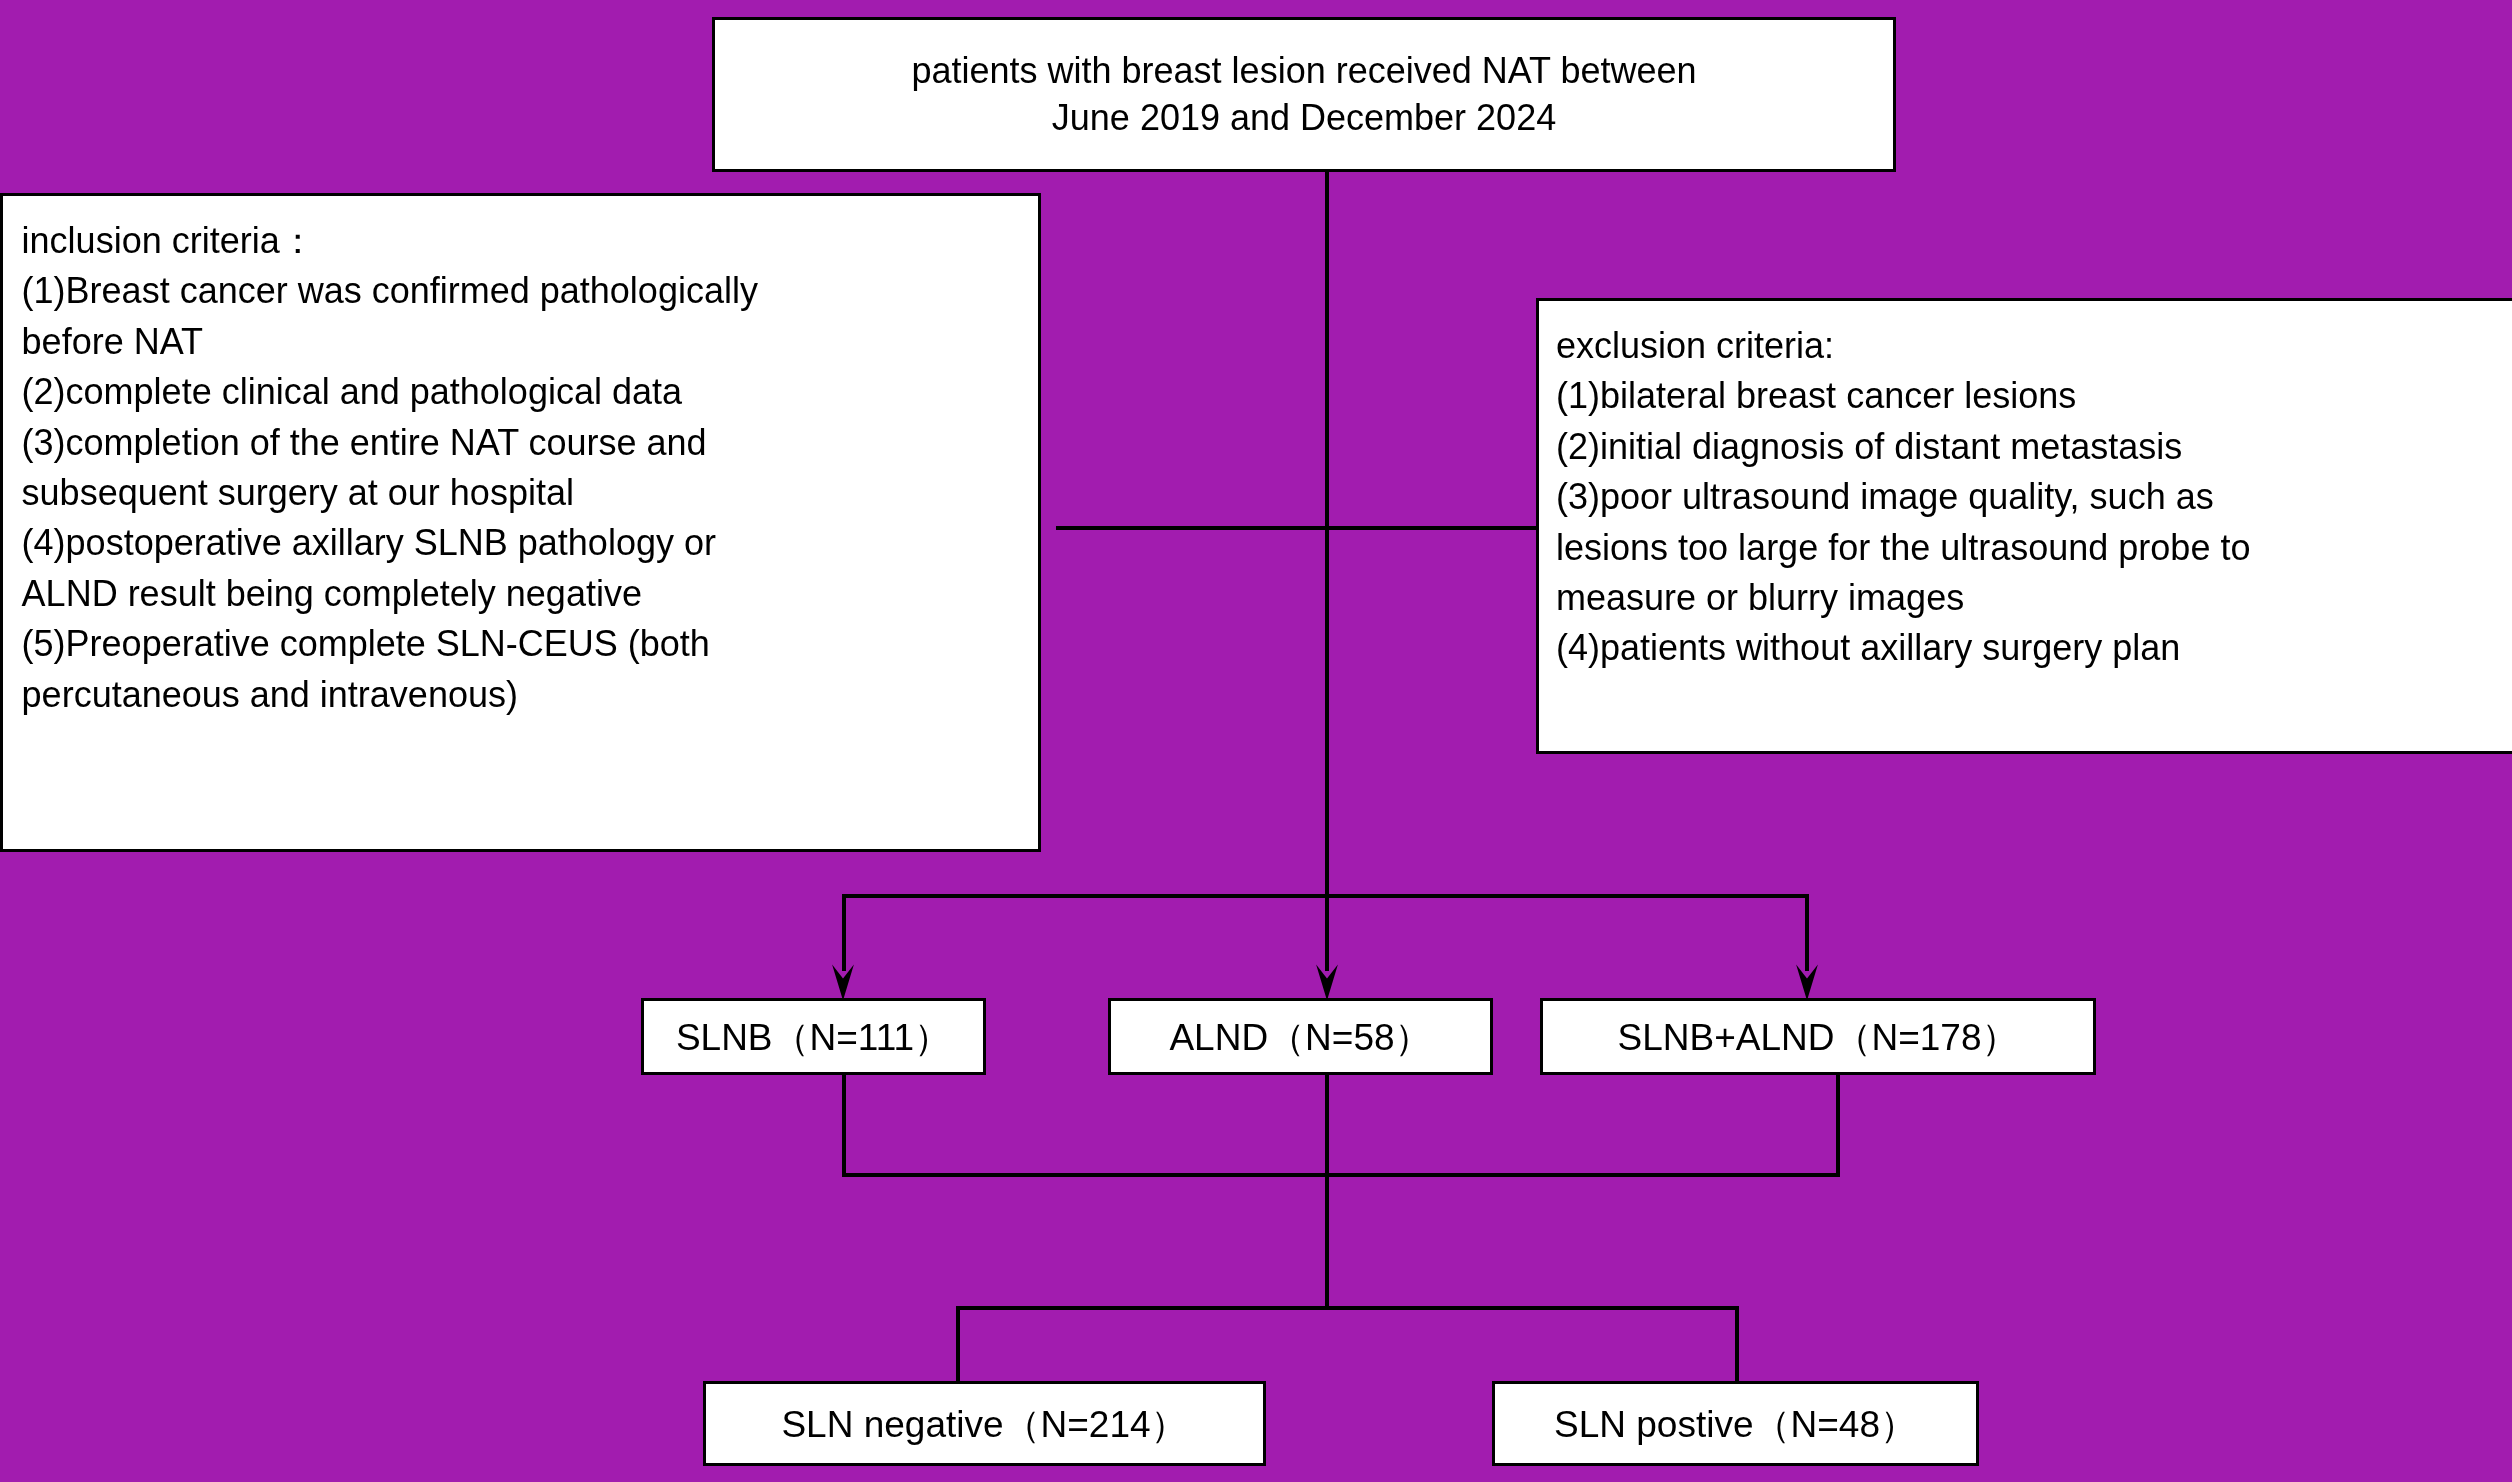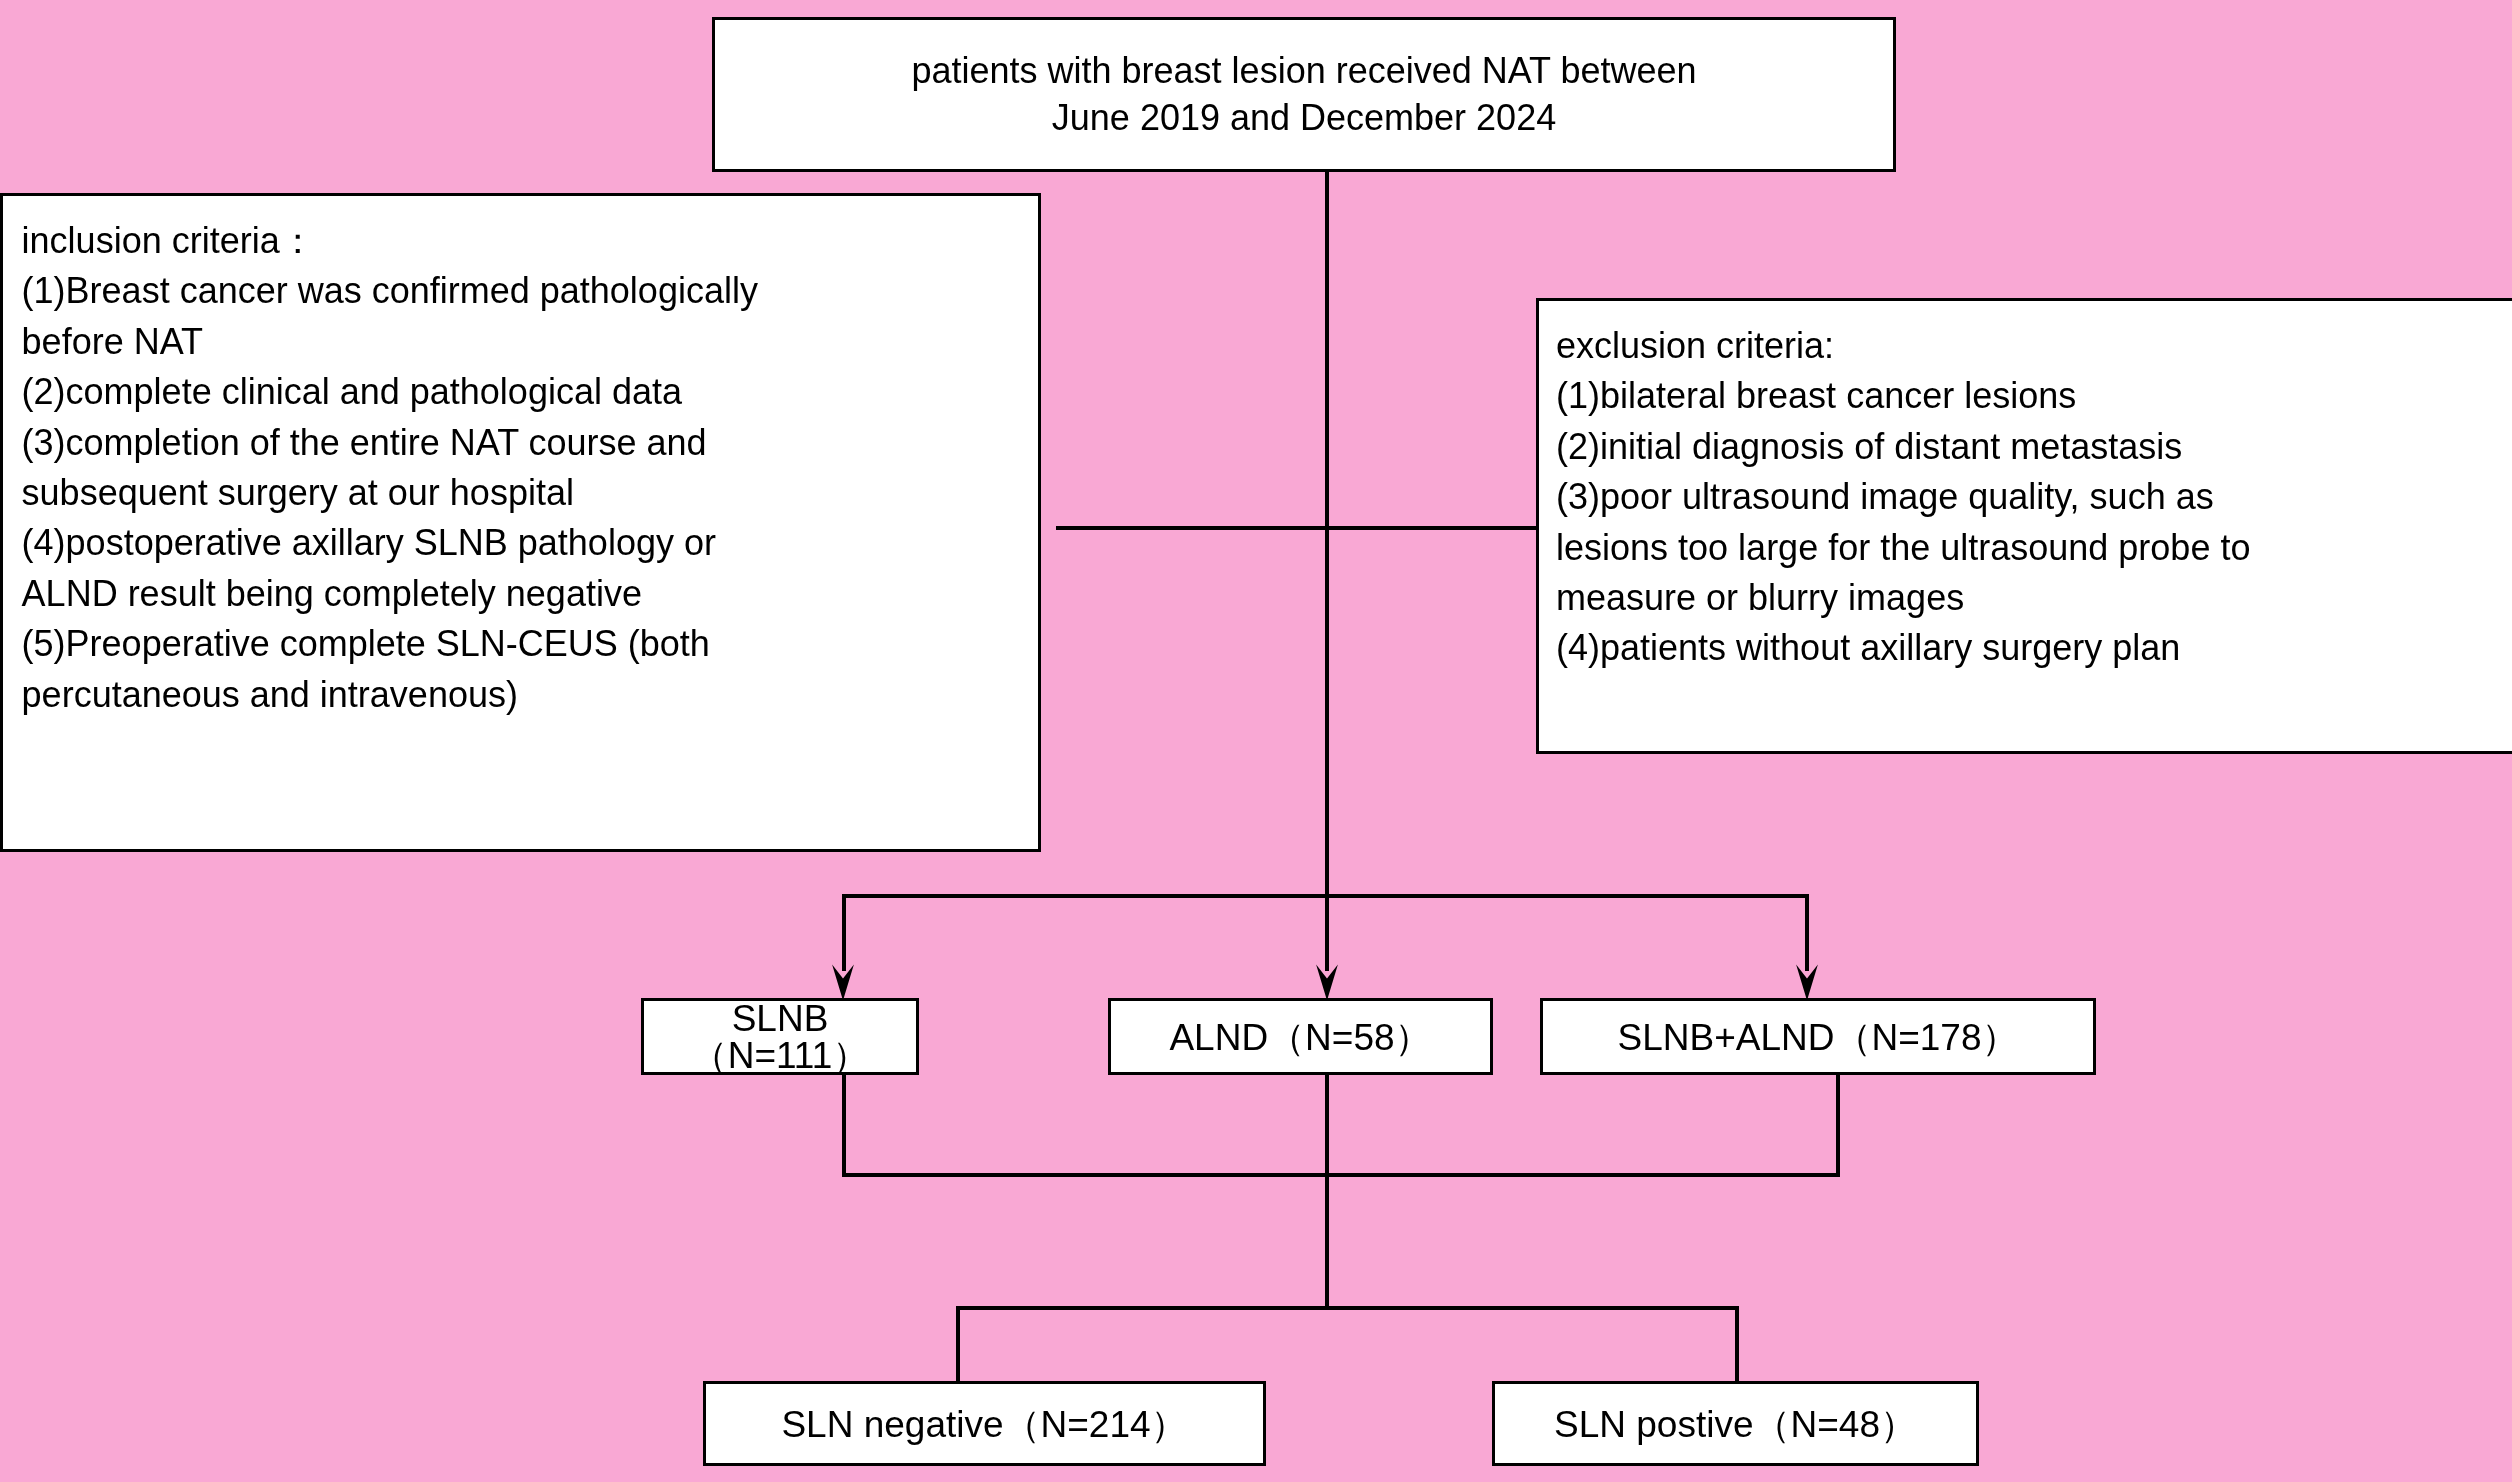--- a/index.html
+++ b/index.html
@@ -4,21 +4,21 @@
 <style>
   html,body{margin:0;padding:0;background:#ffffff;}
   body{
     font-family:"Liberation Sans","DejaVu Sans",sans-serif;
     color:#000000;
   }
   #canvas{
     position:relative;
     width:2512px;
     height:1482px;
-    background:#f9a8d4;
+    background:#a21caf;
     overflow:hidden;
   }
   .box{
     position:absolute;
     box-sizing:border-box;
     border:3.1px solid #000000;
     background:#ffffff;
     z-index:5;
   }
   .box-text{
@@ -67,21 +67,21 @@
     top:998px; height:77px;
   }
   .node-mid .box-text{
     position:absolute;
     left:0; right:0; top:50%;
     transform:translateY(-50%);
     text-align:center;
     font-size:37px;
     line-height:1;
   }
-  #node-slnb{ left:641px;  width:278px; }
+  #node-slnb{ left:641px;  width:345px; }
   #node-alnd{ left:1108px; width:385px; }
   #node-both{ left:1540px; width:556px;padding-left:36px; }
 
   
   .node-bottom{
     top:1381px; height:85px;
   }
   .node-bottom .box-text{
     position:absolute;
     left:0; right:0; top:50%;

